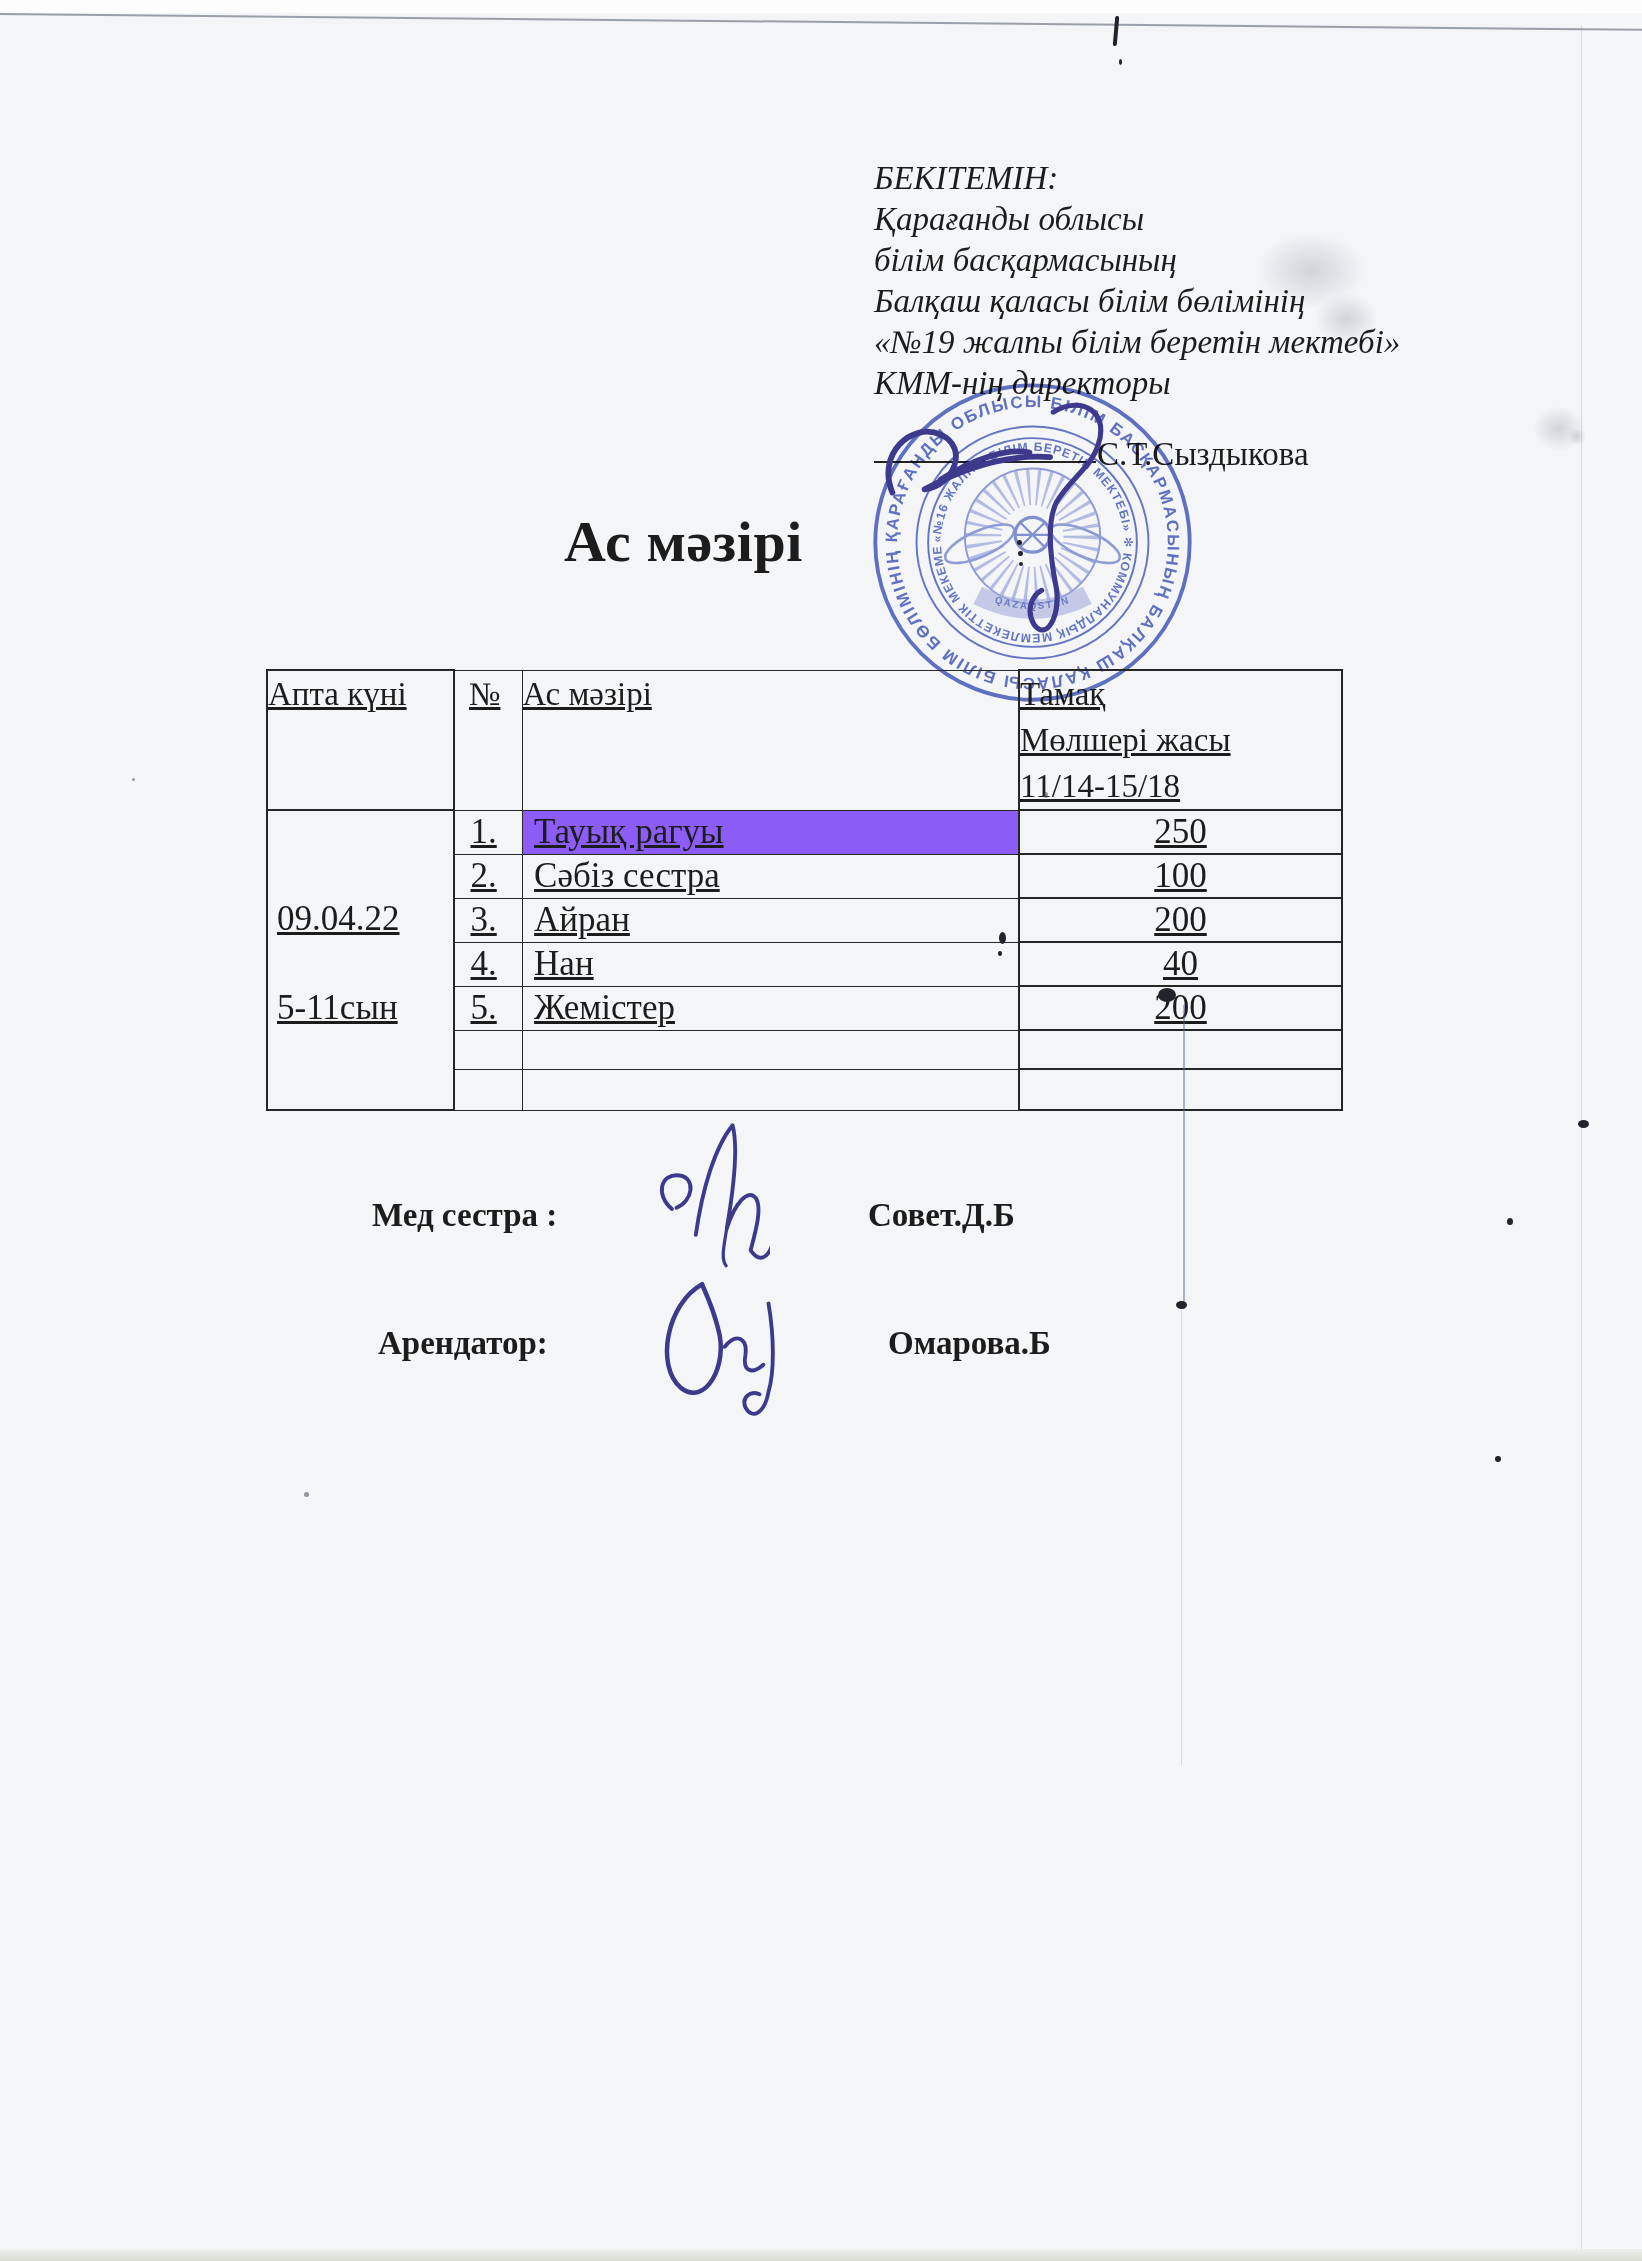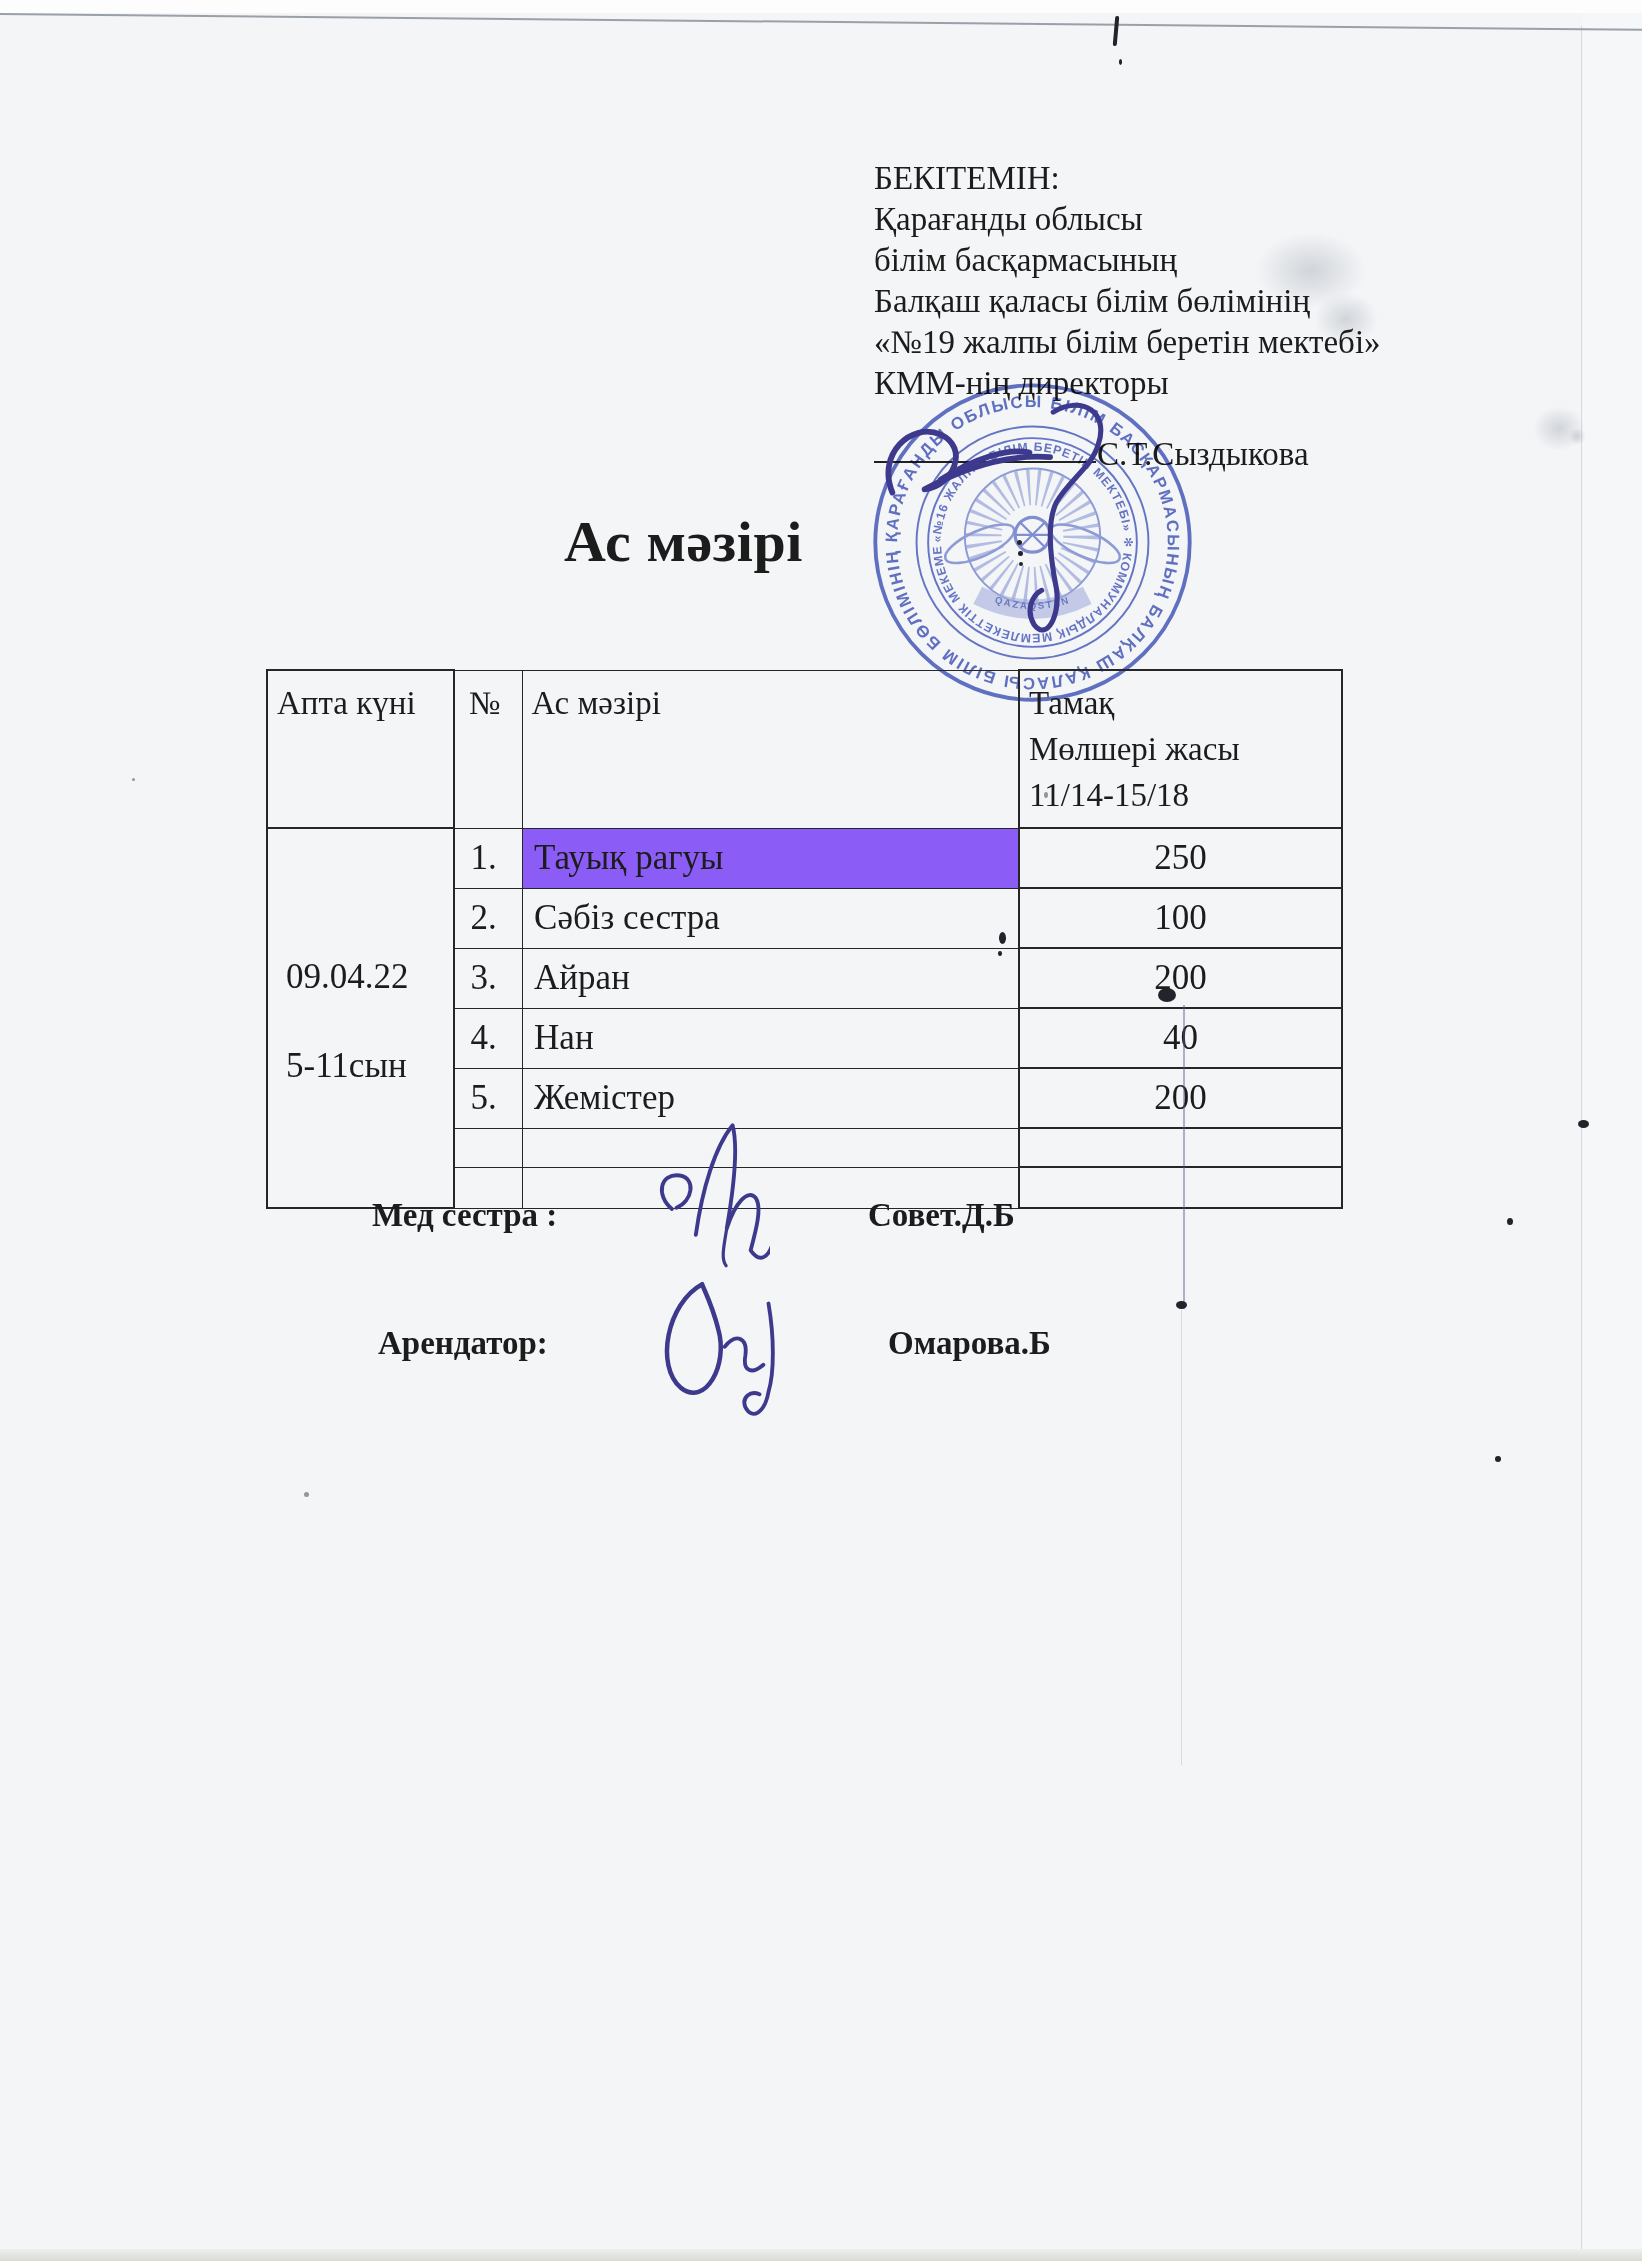--- a/index.html
+++ b/index.html
@@ -14,41 +14,41 @@
   .scan-right-area{position:absolute;left:1583px;right:0;top:0;bottom:0;background:#f6f7f9;}
   .scan-right-line{position:absolute;left:1581px;top:26px;bottom:0;width:1.3px;background:#d7dbe0;}
   .scan-bottom{position:absolute;bottom:0;left:0;right:0;height:11.6px;background:linear-gradient(#eef0ec,#d8dcd3);}
   .smudge{position:absolute;border-radius:50%;background:radial-gradient(closest-side,rgba(120,126,138,.28),rgba(120,126,138,0));}
   .ink{position:absolute;background:#23232c;border-radius:50%;}
   .ink-soft{position:absolute;background:rgba(70,72,90,.55);border-radius:50%;}
   .streak{position:absolute;left:1183px;top:1005px;width:1.9px;height:304px;background:rgba(82,92,158,.45);}
   .streak-faint{position:absolute;left:1181px;top:1310px;width:1.3px;height:455px;background:rgba(82,92,158,.18);}
 
   
-  .approval{position:absolute;left:874px;top:158px;font-size:33px;line-height:41px;white-space:nowrap;}
+  .approval{position:absolute;left:874px;top:158px;font-size:33px;line-height:41px;white-space:nowrap;font-style:italic;}
   .director-row{position:absolute;left:874px;top:419px;font-size:33px;white-space:nowrap;}
   .director-name{position:absolute;left:223px;top:17px;}
   .sig-underline{position:absolute;left:874px;top:461px;width:222px;height:1.9px;background:#222;}
 
   
   .doc-title{position:absolute;left:545px;top:508px;width:277px;margin:0;
     font-size:58px;font-weight:bold;letter-spacing:0.6px;text-align:center;}
 
   
   .stamp{position:absolute;left:865px;top:375px;width:335px;height:335px;mix-blend-mode:multiply;opacity:.88;}
   .stamp text{font-family:"Liberation Sans","DejaVu Sans",sans-serif;font-weight:bold;}
   .stamp .ring-text{font-size:26px;letter-spacing:3px;fill:#4f61bf;}
   .stamp .ring-text-inner{font-size:19px;letter-spacing:1.5px;fill:#5567c3;}
   .stamp .banner-text{font-size:15px;letter-spacing:3px;fill:#3f51b0;}
   .sigpath{fill:none;stroke:#3d3a8e;stroke-linecap:round;stroke-linejoin:round;}
 
   
   .menu-table{position:absolute;left:266px;top:669px;border-collapse:collapse;table-layout:fixed;
     font-size:35px;}
-  .menu-table td,.menu-table th{border:1.9px solid #262626;padding:9px;vertical-align:middle;font-weight:normal;text-align:left;}
+  .menu-table td,.menu-table th{border:1.9px solid #262626;padding:0;vertical-align:middle;font-weight:normal;text-align:left;text-decoration:underline;}
   .menu-table .outer{border-width:2.6px;}
   .menu-table tr.header-row td{vertical-align:top;font-size:33px;}
   .c-day{width:187px;} .c-num{width:68px;} .c-menu{width:497px;} .c-portion{width:323px;}
   .hpad{padding:10.3px 0 0 10.3px;line-height:46px;}
   .row-data{height:44px;}
   .row-empty-1{height:39px;} .row-empty-2{height:41px;}
   td.num-cell{padding-left:15.5px;}
   td.menu-cell{padding-left:11.6px;}
   td.portion-cell{text-align:center;}
   td.shaded{background:#8b5cf6;}

